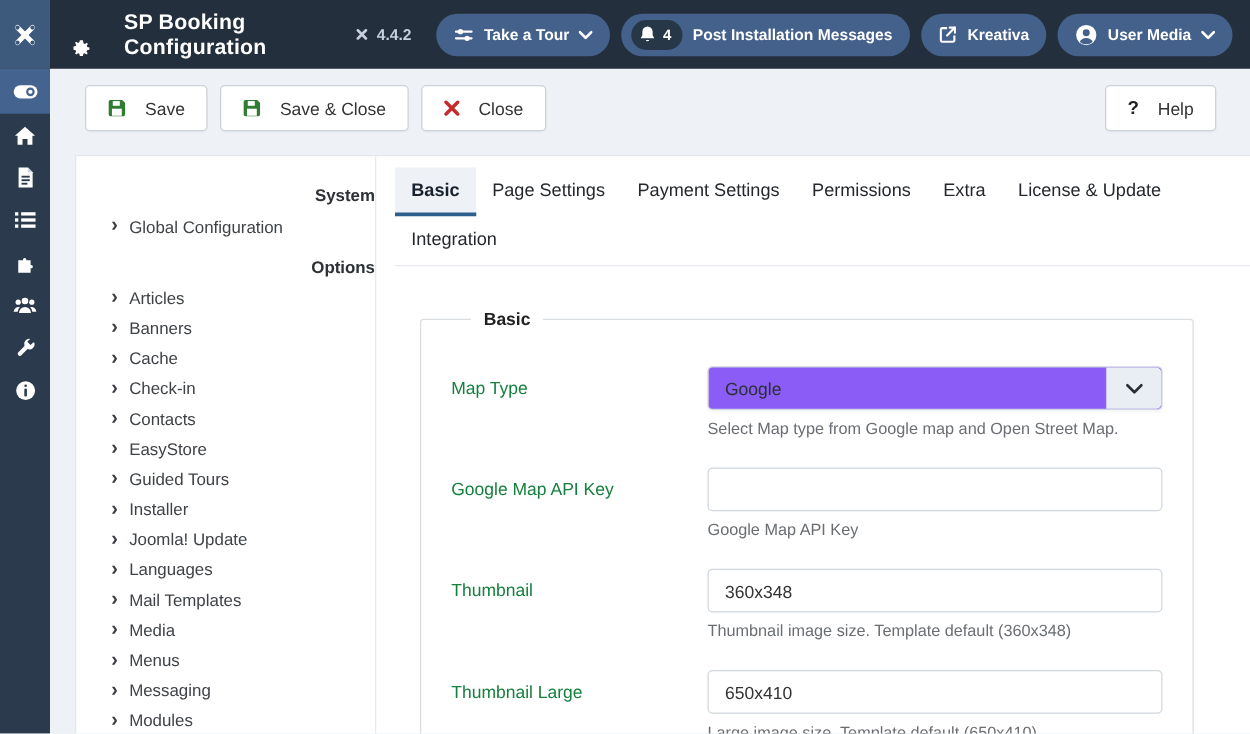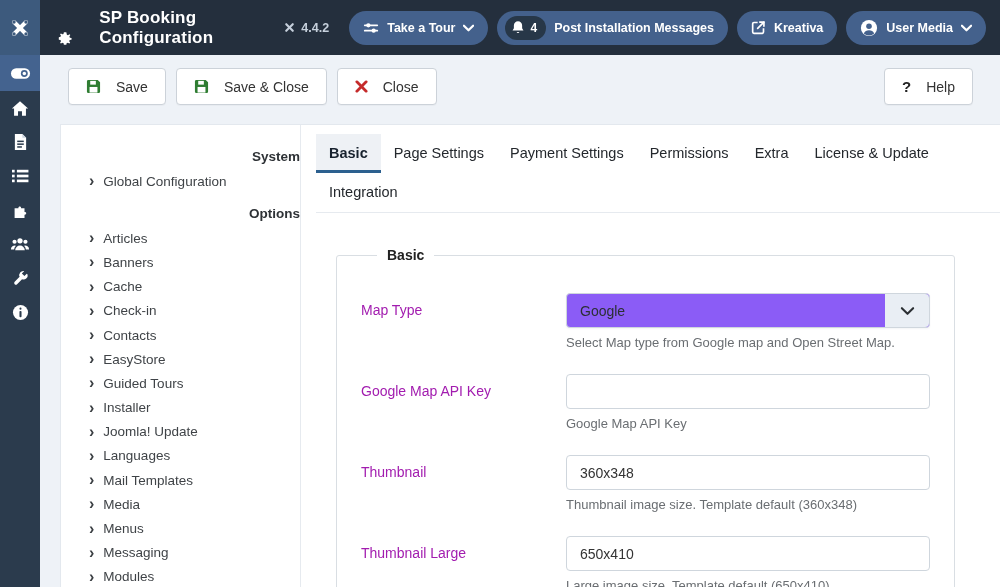--- a/index.html
+++ b/index.html
@@ -42,21 +42,21 @@
   .panel { flex:1; padding-left:15px; min-width:0; }
   .tabs { padding-top:9px; border-bottom:1px solid #e6eaef; }
   .tabrow { display:flex; }
   .tab { padding:11px 13px 9px; font-size:14.5px; color:#24282d; cursor:pointer; white-space:nowrap; border-bottom:3px solid transparent; }
   .tab.active { font-weight:bold; background:#eef1f5; border-bottom:3px solid #2c608f; color:#18222e; }
 
   fieldset.formbox { margin:34px 45px 0 20px; border:1px solid #d9dee3; border-radius:3px; padding:4px 24px 40px; }
   fieldset.formbox legend { font-size:14px; font-weight:bold; color:#222; padding:0 10px; margin-left:16px; }
   .frow { display:flex; margin-top:24px; }
   .frow:first-of-type { margin-top:26px; }
-  .flabel { width:205px; flex:0 0 205px; font-size:14px; color:#a21caf; padding-top:9px; }
+  .flabel { width:205px; flex:0 0 205px; font-size:14px; color:#15803d; padding-top:9px; }
   .fctrl { flex:1; min-width:0; }
   .help-text { margin-top:7px; font-size:13px; color:#6a6e72; }
   .tinput { width:100%; height:35px; border:1px solid #cfd6dd; border-radius:4px; padding:0 13px; font-size:14px; color:#333; background:#fff; font-family:inherit; outline:none; }
   .select { position:relative; width:100%; height:35px; border:1px solid #cfd6dd; border-radius:4px; background:#8b5cf6; display:flex; align-items:center; padding-left:13px; font-size:14px; color:#2b2f33; cursor:pointer; box-shadow:0 1px 2px rgba(20,40,80,.05); }
   .select .sel-cap { position:absolute; right:0; top:0; bottom:0; width:44px; background:#e9eef4; border-radius:0 4px 4px 0; display:flex; align-items:center; justify-content:center; }
 </style>
 </head>
 <body>
 
 <div class="screen">

